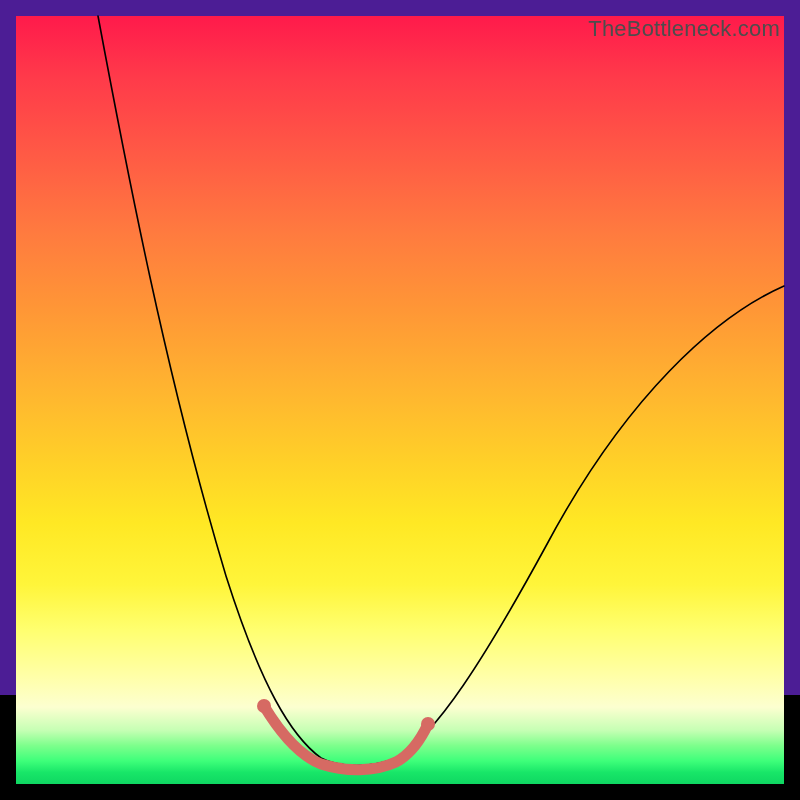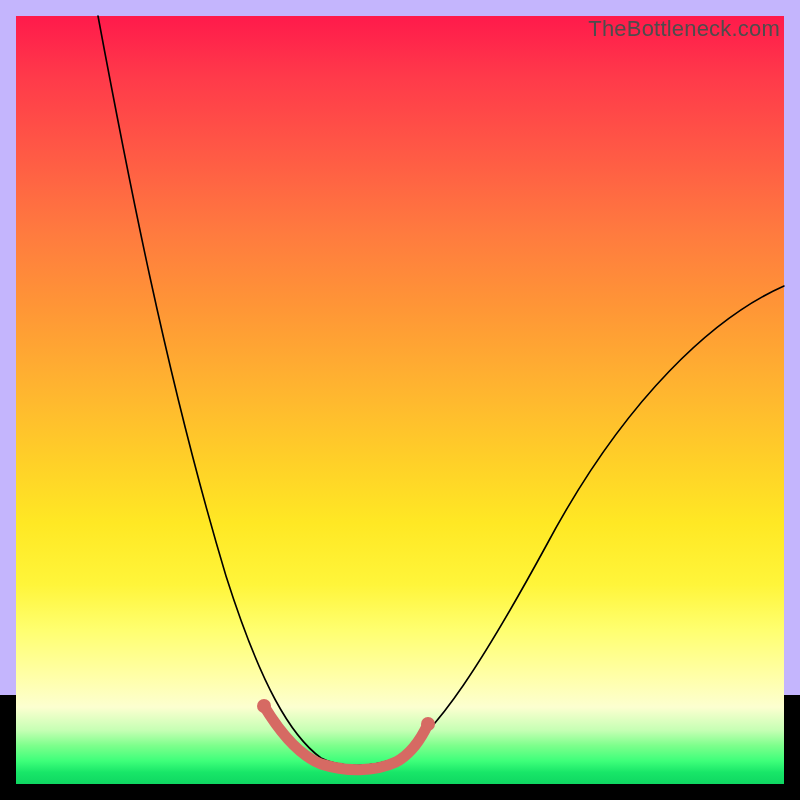--- a/index.html
+++ b/index.html
@@ -8,21 +8,21 @@
     width: 800px;
     height: 800px;
     background: #000;
     overflow: hidden;
     font-family: Arial, Helvetica, sans-serif;
   }
   .frame {
     position: relative;
     width: 800px;
     height: 695px;
-    background: #c4b5fd;
+    background: #4c1d95;
   }
   .plot {
     position: absolute;
     left: 16px;
     top: 16px;
     width: 768px;
     height: 768px;
     
     background: linear-gradient(to bottom,
       #ff1a4b 0%,

